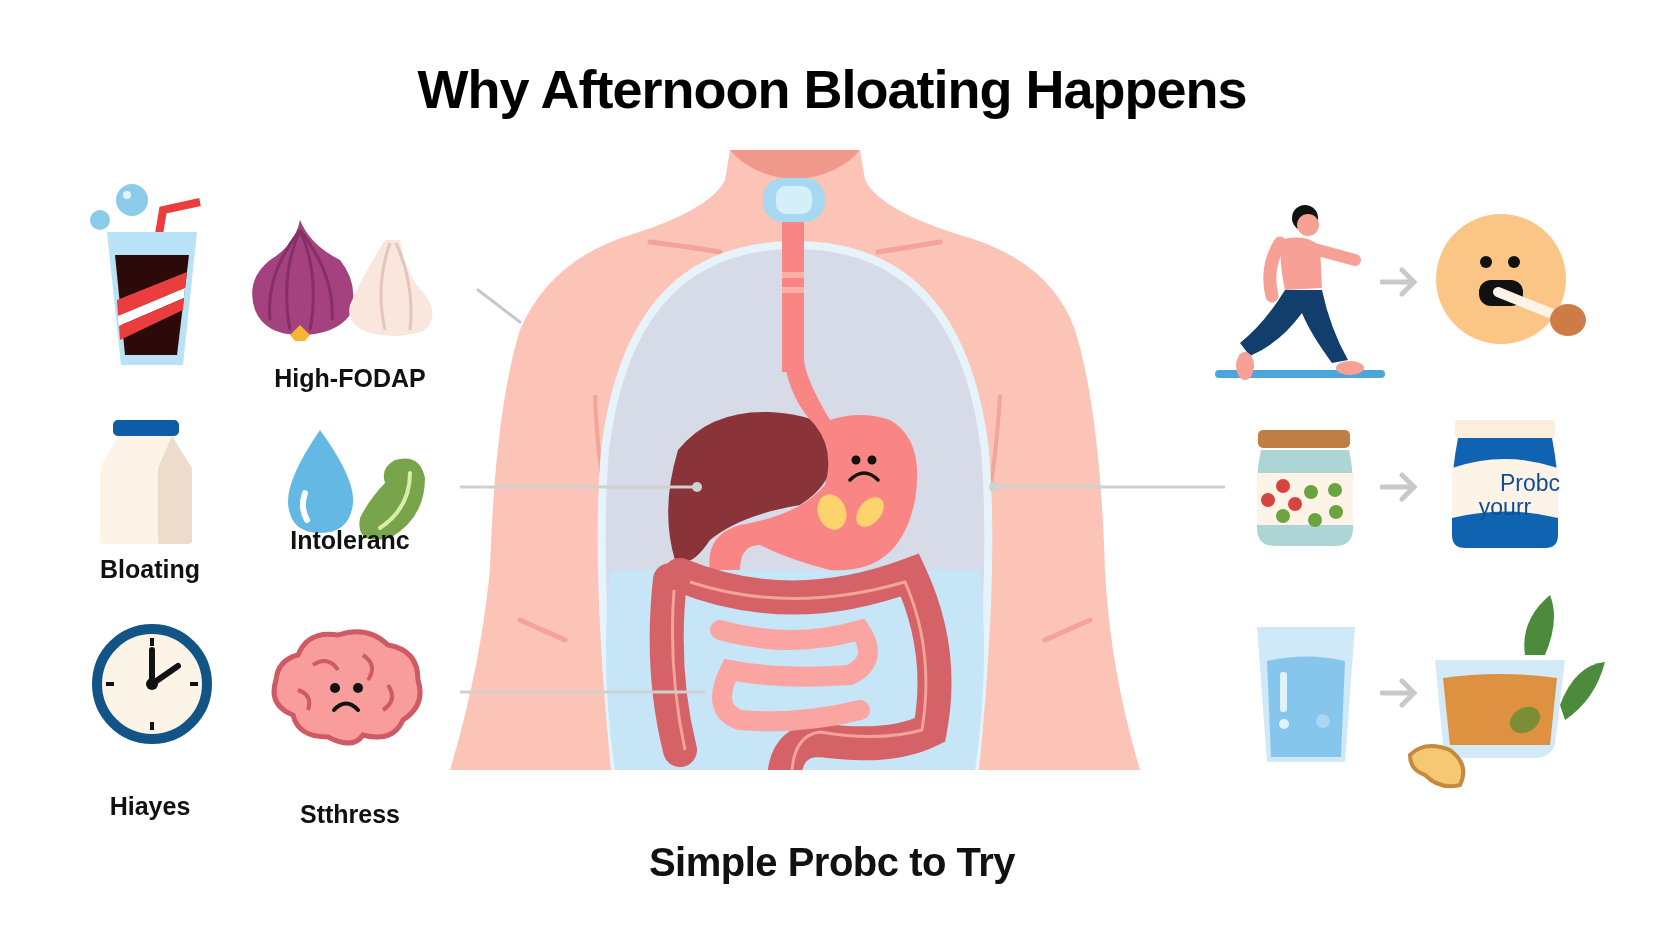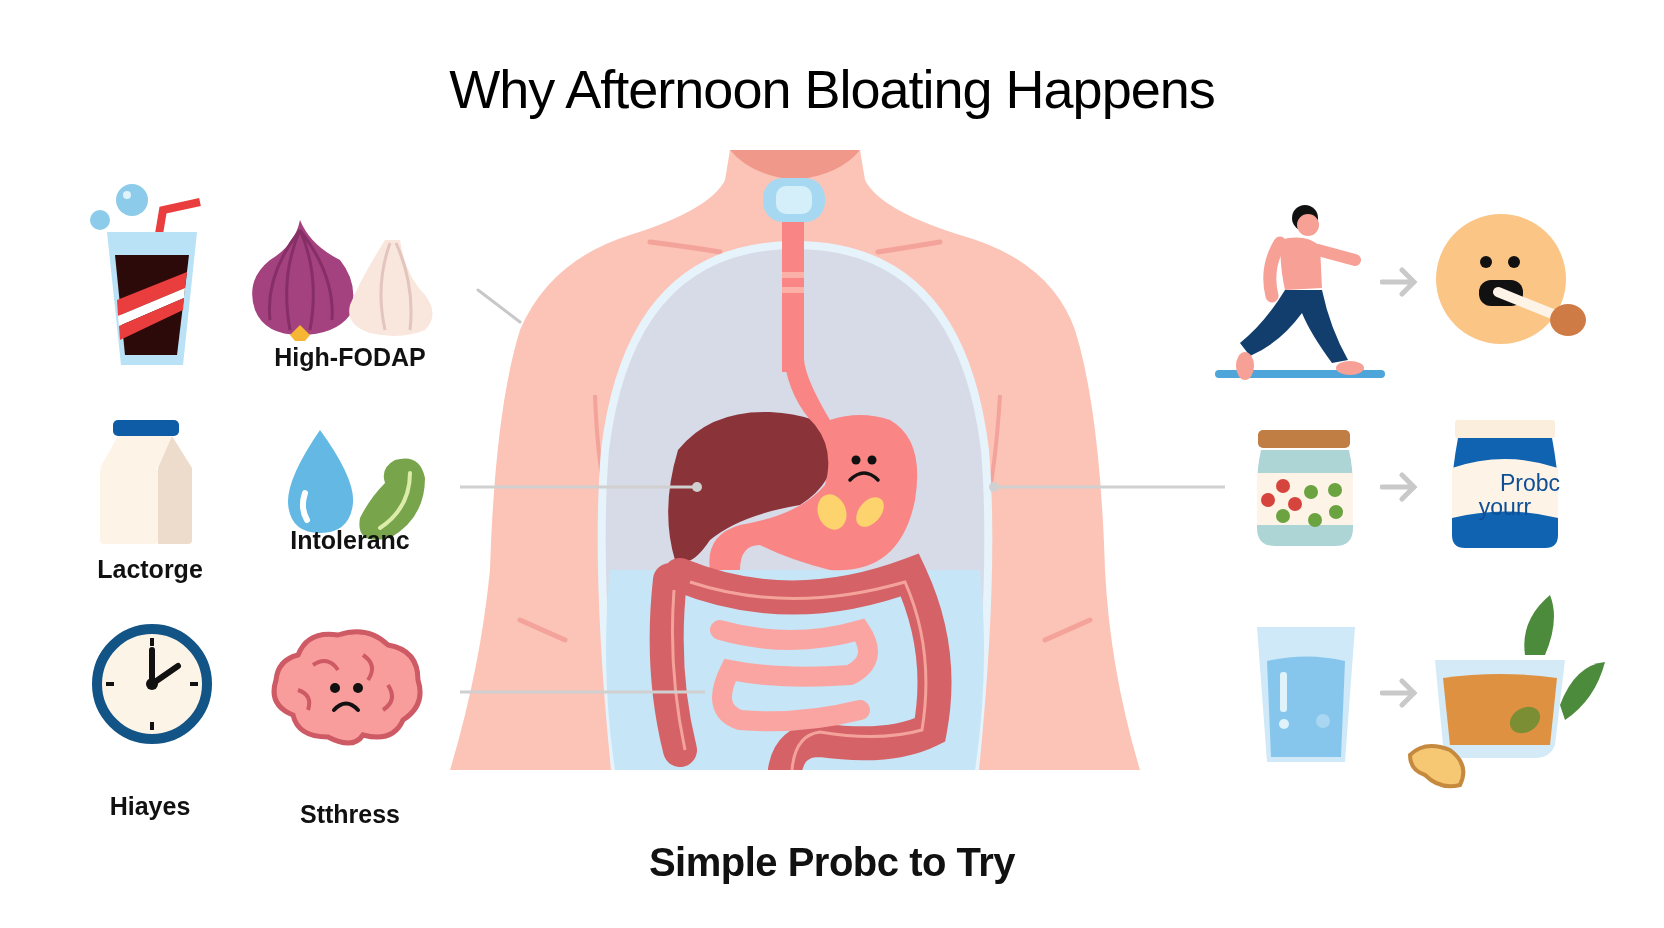--- a/index.html
+++ b/index.html
@@ -1,17 +1,17 @@
 <!DOCTYPE html>
 <html><head>
 <meta charset="utf-8">
 <style>
   html,body{margin:0;padding:0;background:#fff;}
   body{width:1664px;height:928px;position:relative;overflow:hidden;font-family:"Liberation Sans","DejaVu Sans",sans-serif;}
-  .title{position:absolute;left:0;right:0;top:58px;text-align:center;font-weight:400;font-size:54px;color:#000;letter-spacing:-1px;}
+  .title{position:absolute;left:0;right:0;top:58px;text-align:center;font-weight:700;font-size:54px;color:#000;letter-spacing:-1px;}
   .subtitle{position:absolute;left:0;right:0;top:840px;text-align:center;font-weight:700;font-size:40px;color:#111;letter-spacing:-0.5px;}
   .label{position:absolute;font-weight:700;font-size:25px;color:#111;text-align:center;width:200px;}
   .icon{position:absolute;}
   svg{display:block;}
 </style>
 </head>
 <body>
 
 <div class="title">Why Afternoon Bloating Happens</div>
 
@@ -79,31 +79,31 @@
 
 <div class="icon" style="left:250px;top:215px;">
 <svg width="200" height="130" viewBox="0 0 200 130">
   <path d="M50 5 Q60 30 90 45 Q110 70 100 100 Q85 120 50 120 Q15 120 5 95 Q-5 65 20 45 Q45 30 50 5Z" fill="#a4417f"></path>
   <path d="M50 15 Q30 60 40 115 M50 15 Q70 60 60 115 M50 15 Q15 60 20 105 M50 15 Q85 60 82 105" stroke="#862e66" stroke-width="3" fill="none"></path>
   <path d="M40 120 L50 110 L60 120 L55 126 L45 126Z" fill="#f6b533"></path>
   <path d="M135 25 L150 25 Q155 60 175 80 Q190 100 175 115 Q150 125 120 118 Q95 110 100 90 Q110 65 135 25Z" fill="#f9e6dd"></path>
   <path d="M140 28 Q125 70 135 115 M146 28 Q165 70 160 115" stroke="#e2c5bd" stroke-width="3" fill="none"></path>
 </svg>
 </div>
-<div class="label" style="left:250px;top:343px;">High-FODAP</div>
+<div class="label" style="left:250px;top:364px;">High-FODAP</div>
 
 <div class="icon" style="left:100px;top:418px;">
 <svg width="100" height="130" viewBox="0 0 100 130">
   <rect x="13" y="2" width="66" height="16" rx="5" fill="#0f5ca6"></rect>
   <path d="M18 18 L72 18 L58 50 L0 50Z" fill="#fdf3e6"></path>
   <rect x="0" y="50" width="58" height="76" rx="4" fill="#fdf3e6"></rect>
   <path d="M72 18 L92 50 L92 122 Q92 126 88 126 L58 126 L58 50Z" fill="#eddccb"></path>
 </svg>
 </div>
-<div class="label" style="left:50px;top:555px;">Lactorge</div>
+<div class="label" style="left:50px;top:555px;">Bloating</div>
 
 <div class="icon" style="left:285px;top:428px;">
 <svg width="140" height="115" viewBox="0 0 140 115">
   <path d="M35 2 Q70 50 68 75 Q65 105 35 105 Q5 105 3 75 Q2 50 35 2Z" fill="#63b8e4"></path>
   <path d="M20 65 Q15 80 22 92" stroke="#fff" stroke-width="6" fill="none" stroke-linecap="round"></path>
   <path d="M110 32 Q135 25 140 50 Q140 90 105 110 Q70 118 75 90 Q85 70 100 55 Q95 40 110 32Z" fill="#78a44b"></path>
   <path d="M125 45 Q125 80 95 100" stroke="#dceca9" stroke-width="4" fill="none" stroke-linecap="round"></path>
 </svg>
 </div>
 <div class="label" style="left:250px;top:526px;">Intoleranc</div>

